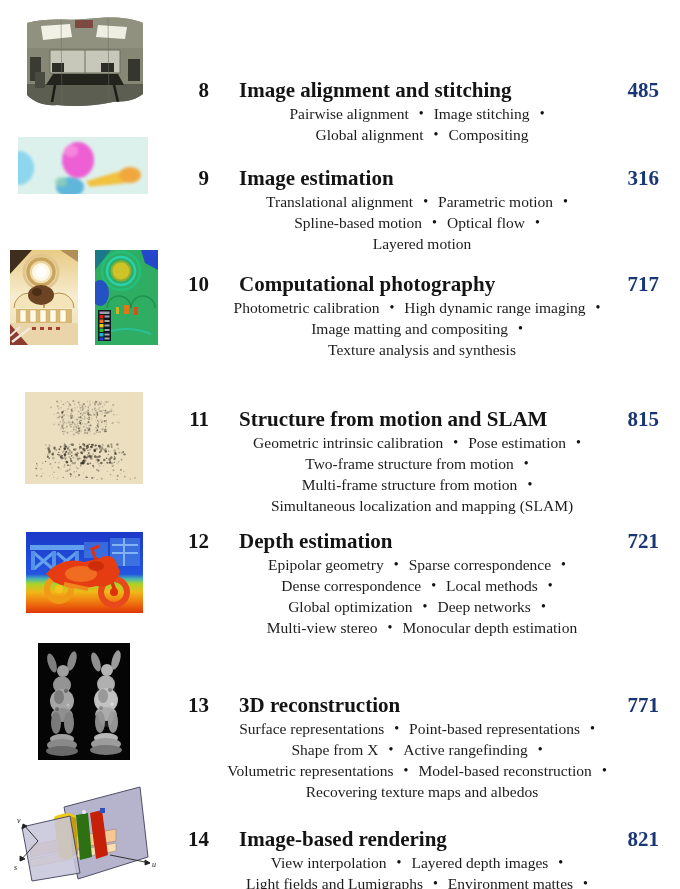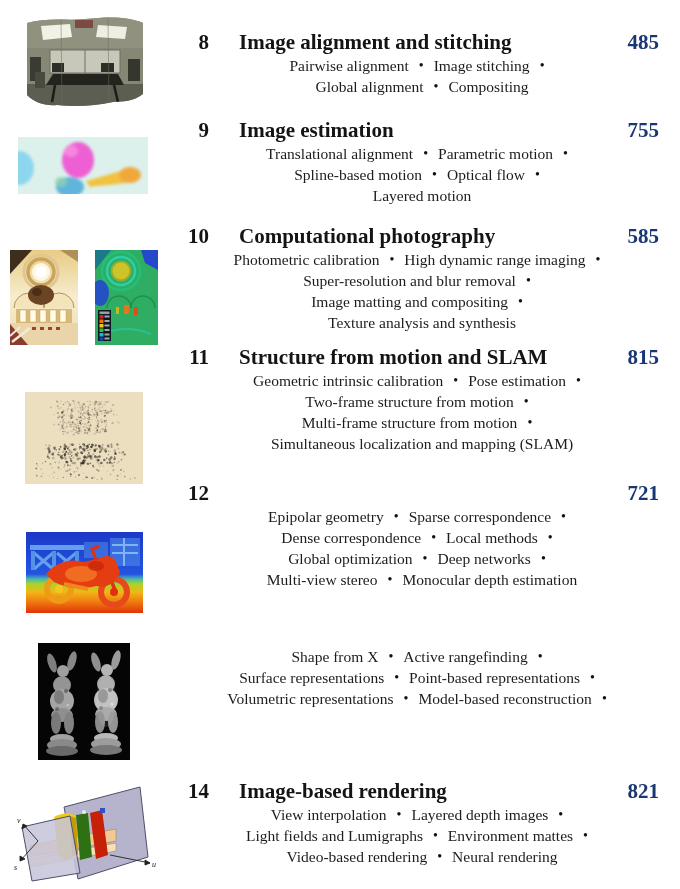--- a/index.html
+++ b/index.html
@@ -5,22 +5,22 @@
   * { margin:0; padding:0; box-sizing:border-box; }
   html,body { background:#ffffff; }
   body { width:680px; height:889px; overflow:hidden; }
   .page { position:relative; width:680px; height:889px; background:#fff;
           font-family:"Liberation Serif", serif; }
   .thumb { position:absolute; display:block; }
   .chapter { position:absolute; left:185px; width:474px; }
   .chapter-heading { display:flex; align-items:baseline; font-weight:bold;
                      font-size:21px; line-height:24px; color:#141414; }
   .ch-num { width:24px; text-align:right; flex:0 0 auto; }
-  .ch-title { margin-left:30px; white-space:nowrap; }
-  .ch-page { margin-left:auto; color:var(--navy,#1a3775); }
+  .ch-title { margin-left:30px; white-space:nowrap;margin-top:16px; }
+  .ch-page { margin-left:auto; color:var(--navy,#1a3775);margin-top:48px; }
   .topics { margin-top:2px; text-align:center; font-size:15.5px;
             line-height:20px; color:#1c1c1c; }
   .topic-line { white-space:nowrap; }
   .bullet { display:inline-block; margin:0 10px; font-size:14px; position:relative; top:-1px; color:#111; }
   svg text { font-family:"Liberation Serif", serif; }
 </style>
 </head>
 <body>
 
 <div class="page">
@@ -982,75 +982,81 @@
     <div class="topics">
         <div class="topic-line"><span class="topic-item">Pairwise alignment</span><span class="bullet">•</span><span class="topic-item">Image stitching</span><span class="bullet">•</span></div>
         <div class="topic-line"><span class="topic-item">Global alignment</span><span class="bullet">•</span><span class="topic-item">Compositing</span></div>
       </div>
   </section>
 
   <section class="chapter" style="top:118px">
     <div class="chapter-heading">
       <span class="ch-num">9</span>
       <span class="ch-title">Image estimation</span>
-      <span class="ch-page">755</span>
+      <span class="ch-page">316</span>
     </div>
     <div class="topics">
         <div class="topic-line"><span class="topic-item">Translational alignment</span><span class="bullet">•</span><span class="topic-item">Parametric motion</span><span class="bullet">•</span></div>
         <div class="topic-line"><span class="topic-item">Spline-based motion</span><span class="bullet">•</span><span class="topic-item">Optical flow</span><span class="bullet">•</span></div>
         <div class="topic-line"><span class="topic-item">Layered motion</span></div>
       </div>
   </section>
 
   <section class="chapter" style="top:224px">
     <div class="chapter-heading">
       <span class="ch-num">10</span>
       <span class="ch-title">Computational photography</span>
-      <span class="ch-page">585</span>
+      <span class="ch-page">717</span>
     </div>
     <div class="topics">
         <div class="topic-line"><span class="topic-item">Photometric calibration</span><span class="bullet">•</span><span class="topic-item">High dynamic range imaging</span><span class="bullet">•</span></div>
-        <div class="topic-line"><span class="topic-item">Super-resolution and blur removal</span><span class="bullet">•</span></div>
         <div class="topic-line"><span class="topic-item">Image matting and compositing</span><span class="bullet">•</span></div>
         <div class="topic-line"><span class="topic-item">Texture analysis and synthesis</span></div>
       </div>
   </section>
 
-  <section class="chapter" style="top:345px">
+  <section class="chapter" style="top:359px">
     <div class="chapter-heading">
       <span class="ch-num">11</span>
       <span class="ch-title">Structure from motion and SLAM</span>
       <span class="ch-page">815</span>
     </div>
     <div class="topics">
         <div class="topic-line"><span class="topic-item">Geometric intrinsic calibration</span><span class="bullet">•</span><span class="topic-item">Pose estimation</span><span class="bullet">•</span></div>
         <div class="topic-line"><span class="topic-item">Two-frame structure from motion</span><span class="bullet">•</span></div>
         <div class="topic-line"><span class="topic-item">Multi-frame structure from motion</span><span class="bullet">•</span></div>
         <div class="topic-line"><span class="topic-item">Simultaneous localization and mapping (SLAM)</span></div>
       </div>
   </section>
 
   <section class="chapter" style="top:481px">
     <div class="chapter-heading">
       <span class="ch-num">12</span>
+      <span class="ch-title">Depth estimation</span>
       <span class="ch-page">721</span>
     </div>
     <div class="topics">
         <div class="topic-line"><span class="topic-item">Epipolar geometry</span><span class="bullet">•</span><span class="topic-item">Sparse correspondence</span><span class="bullet">•</span></div>
         <div class="topic-line"><span class="topic-item">Dense correspondence</span><span class="bullet">•</span><span class="topic-item">Local methods</span><span class="bullet">•</span></div>
         <div class="topic-line"><span class="topic-item">Global optimization</span><span class="bullet">•</span><span class="topic-item">Deep networks</span><span class="bullet">•</span></div>
         <div class="topic-line"><span class="topic-item">Multi-view stereo</span><span class="bullet">•</span><span class="topic-item">Monocular depth estimation</span></div>
       </div>
   </section>
 
   <section class="chapter" style="top:645px">
+    <div class="chapter-heading">
+      <span class="ch-num">13</span>
+      <span class="ch-title">3D reconstruction</span>
+      <span class="ch-page">771</span>
+    </div>
     <div class="topics">
+        <div class="topic-line"><span class="topic-item">Surface representations</span><span class="bullet">•</span><span class="topic-item">Point-based representations</span><span class="bullet">•</span></div>
         <div class="topic-line"><span class="topic-item">Shape from X</span><span class="bullet">•</span><span class="topic-item">Active rangefinding</span><span class="bullet">•</span></div>
-        <div class="topic-line"><span class="topic-item">Surface representations</span><span class="bullet">•</span><span class="topic-item">Point-based representations</span><span class="bullet">•</span></div>
         <div class="topic-line"><span class="topic-item">Volumetric representations</span><span class="bullet">•</span><span class="topic-item">Model-based reconstruction</span><span class="bullet">•</span></div>
+        <div class="topic-line"><span class="topic-item">Recovering texture maps and albedos</span></div>
       </div>
   </section>
 
   <section class="chapter" style="top:779px">
     <div class="chapter-heading">
       <span class="ch-num">14</span>
       <span class="ch-title">Image-based rendering</span>
       <span class="ch-page">821</span>
     </div>
     <div class="topics">

